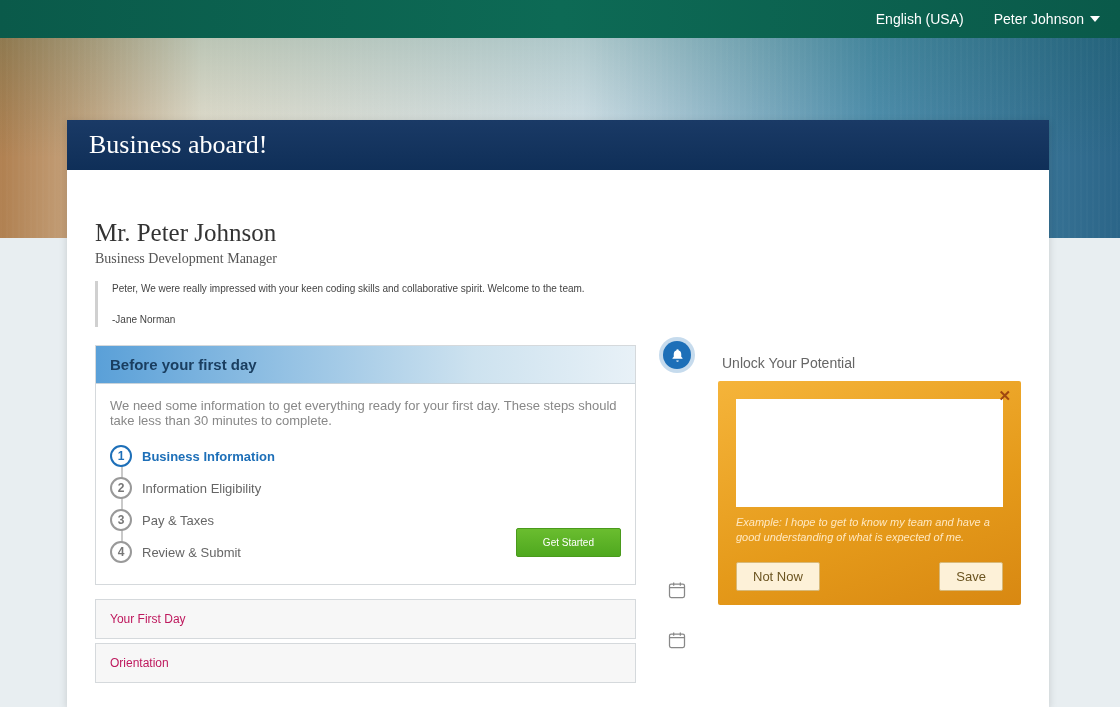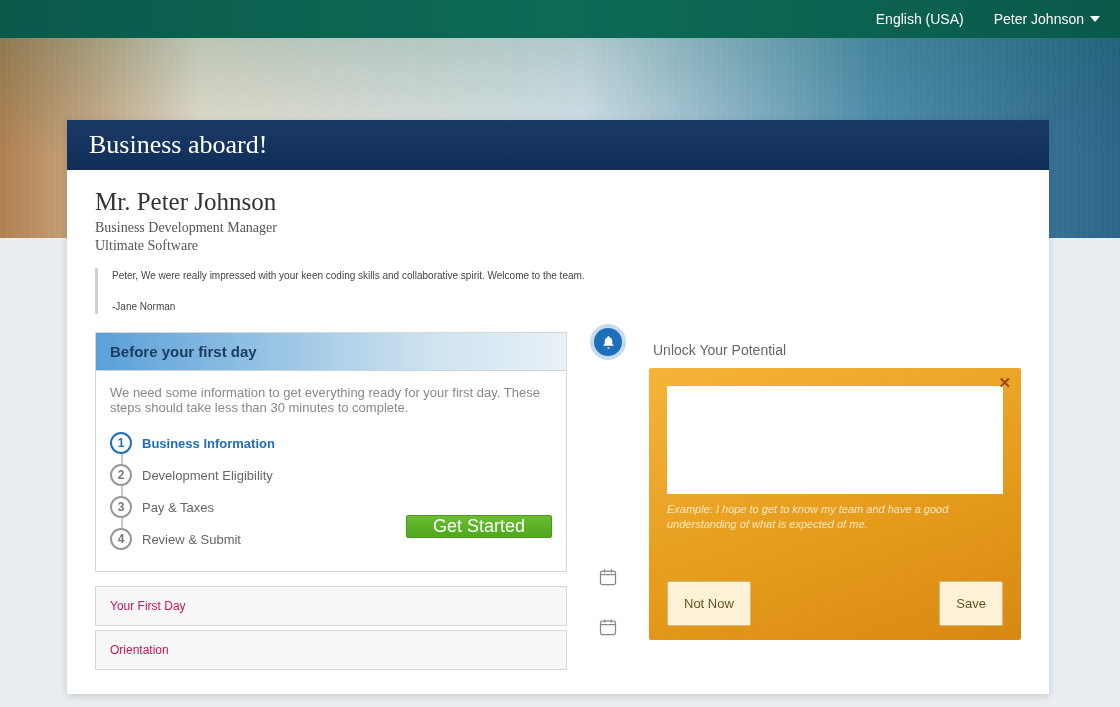--- a/index.html
+++ b/index.html
@@ -58,40 +58,41 @@
       font-size: 26px;
       font-family: Georgia, "Times New Roman", serif;
       font-weight: 400;
     }
     .content-pad { padding: 18px 28px 20px 28px; }
     .emp-name {
       font-family: Georgia, "Times New Roman", serif;
       font-size: 25px;
       color: #333;
       margin-bottom: 4px;
+      margin-top: 31px;
     }
     .emp-title, .emp-company {
       font-family: Georgia, "Times New Roman", serif;
       font-size: 14px;
       color: #555;
       margin-bottom: 2px;
     }
     .quote-block {
       border-left: 3px solid #d0d0d0;
       padding-left: 14px;
       margin-top: 14px;
       margin-bottom: 18px;
       color: #444;
       font-size: 10px;
       line-height: 1.5;
     }
     .quote-sign { margin-top: 16px; }
     .two-col { display: flex; gap: 24px; align-items: flex-start; }
     .left-col { flex: 1; position: relative; }
-    .right-col { width: 372px; }
+    .right-col { width: 303px; }
     .timeline-spacer{ width:34px; position:relative; }
     .timeline-line{
       position:absolute; top:22px; bottom:10px; left:16px;
       border-left: 2px dotted #bcbcbc;
     }
     .timeline-badge{
       position:absolute; left:3px; top:-4px;
       width:28px; height:28px; border-radius:50%;
       background:#1d6fb8; display:flex; align-items:center; justify-content:center;
       box-shadow: 0 0 0 4px rgba(29,111,184,0.25);
@@ -142,22 +143,22 @@
     .step-connector{
       position:absolute; left:11px; top:22px; bottom:18px;
       width:2px; background:#c9c9c9; z-index:1;
     }
     .get-started {
       float: right;
       margin-top: -40px;
       background: linear-gradient(180deg, #6abd2f 0%, #4fa81f 100%);
       color: #fff;
       border: 1px solid #4a9a1c;
-      padding: 0 26px;
-      font-size: 18px;
+      padding: 8px 26px;
+      font-size: 10px;
       border-radius: 2px;
       cursor: pointer;
     }
     .panel-collapsed {
       border: 1px solid #d5d9dc;
       background: #f7f7f7;
       padding: 12px 14px;
       font-size: 12px;
       color: #be185d;
       margin-bottom: 4px;
@@ -191,22 +192,22 @@
     }
     .prompt-example {
       font-size: 11px; font-style: italic; color: #ffe8c0;
       margin-top: 4px; line-height: 1.4;
     }
     .prompt-actions {
       display: flex; justify-content: space-between; margin-top: 16px;
     }
     .btn-small {
       background: #fdf1d8; border: 1px solid #d8b978;
-      color: #6b5420; padding: 14px 16px; font-size: 13px;
-      cursor: pointer; border-radius: 2px; margin-top: 32px;
+      color: #6b5420; padding: 6px 16px; font-size: 13px;
+      cursor: pointer; border-radius: 2px;
     }
   </style>
 </head>
 <body>
 
 <div class="topbar">
   <div class="topbar-item">
     <span>English (USA)</span>
   </div>
   <div class="topbar-item">
@@ -216,21 +217,20 @@
 </div>
 
 <div class="hero"></div>
 
 <div class="main-wrap">
   <div class="welcome-bar">Business aboard!</div>
 
   <div class="content-pad">
     <div class="emp-name">Mr. Peter Johnson</div>
     <div class="emp-title">Business Development Manager</div>
-    <div class="emp-company">Ultimate Software</div>
 
     <div class="quote-block">
       <div>Peter, We were really impressed with your keen coding skills and collaborative spirit. Welcome to the team.</div>
       <div class="quote-sign">-Jane Norman</div>
     </div>
 
     <div class="two-col">
       <div class="left-col">
 
         <div class="panel">
@@ -238,21 +238,21 @@
           <div class="panel-body">
             <div>We need some information to get everything ready for your first day. These steps should take less than 30 minutes to complete.</div>
             <div class="steps">
               <div class="step-connector"></div>
               <div class="step-row active">
                 <div class="step-num">1</div>
                 <div class="step-label">Business Information</div>
               </div>
               <div class="step-row">
                 <div class="step-num">2</div>
-                <div class="step-label">Development Eligibility</div>
+                <div class="step-label">Information Eligibility</div>
               </div>
               <div class="step-row">
                 <div class="step-num">3</div>
                 <div class="step-label">Pay &amp; Taxes</div>
               </div>
               <div class="step-row">
                 <div class="step-num">4</div>
                 <div class="step-label">Review &amp; Submit</div>
               </div>
             </div>

